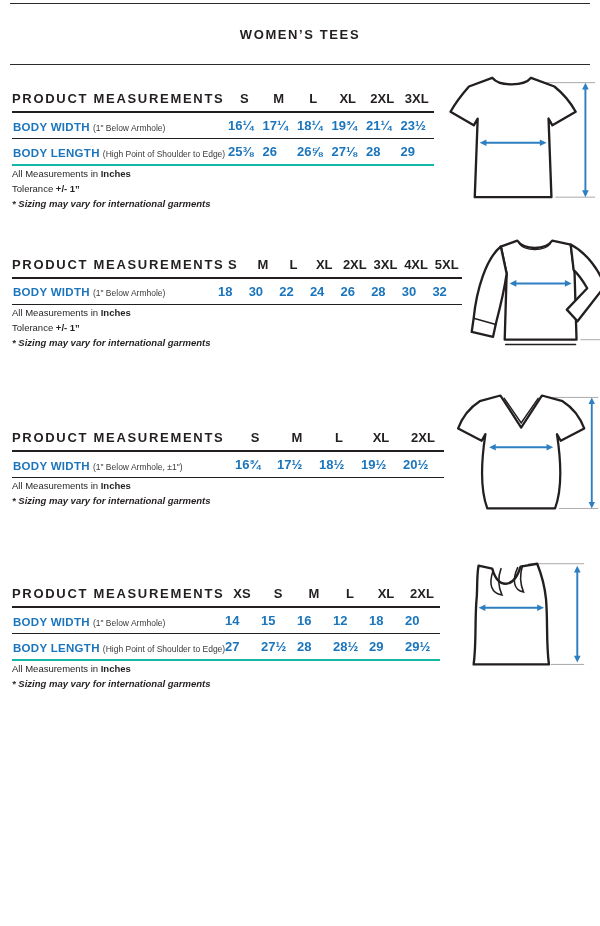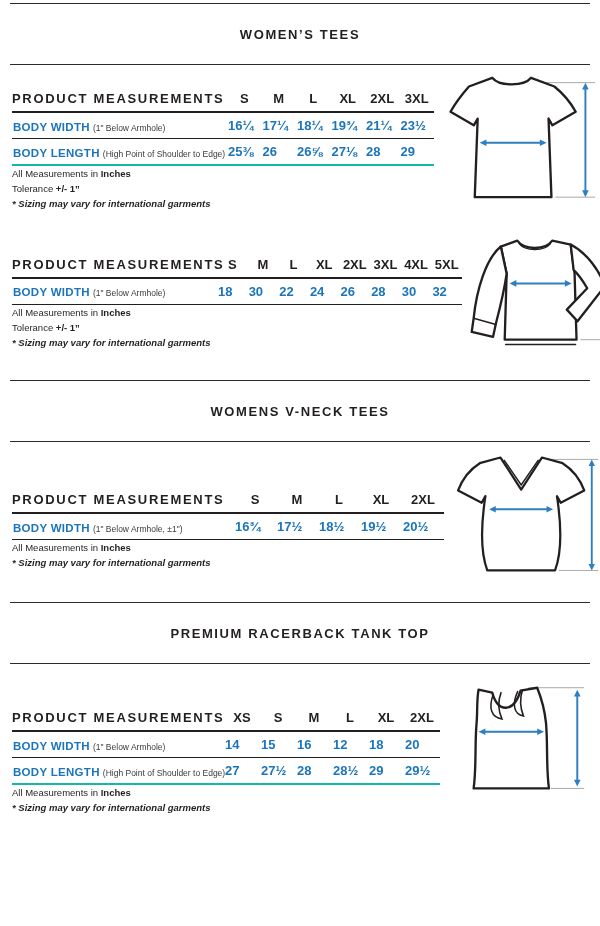--- a/index.html
+++ b/index.html
@@ -149,23 +149,20 @@
             </g>
             <g>
               <line x1="160" y1="17" x2="160" y2="107" stroke="#2e7fc2" stroke-width="2"></line>
               <polygon points="160,12 156.6,19 163.4,19" fill="#2e7fc2"></polygon>
               <polygon points="160,112 163.4,105 156.6,105" fill="#2e7fc2"></polygon>
             </g>
           </svg></div>
       </div>
     </section>
     <section class="sec">
-      <div class="sec-head">
-        <h2 class="sec-title">WOMENS V-NECK TEES</h2>
-      </div>
       <div class="sec-body" style="min-height:160px">
         <div class="tbl-col" style="padding-top:50px">
           <table class="mtbl" style="width:432px">
             <thead>
               <tr>
                 <th class="pm" style="width:222px">PRODUCT MEASUREMENTS</th>
                 <th class="size">S</th>
                 <th class="size">M</th>
                 <th class="size">L</th>
                 <th class="size">XL</th>
@@ -200,23 +197,20 @@
             </g>
             <g>
               <line x1="157" y1="15" x2="157" y2="123" stroke="#2e7fc2" stroke-width="2"></line>
               <polygon points="157,10 153.6,17 160.4,17" fill="#2e7fc2"></polygon>
               <polygon points="157,128 160.4,121 153.6,121" fill="#2e7fc2"></polygon>
             </g>
           </svg></div>
       </div>
     </section>
     <section class="sec">
-      <div class="sec-head">
-        <h2 class="sec-title">PREMIUM RACERBACK TANK TOP</h2>
-      </div>
       <div class="sec-body" style="min-height:172px">
         <div class="tbl-col" style="padding-top:46px">
           <table class="mtbl" style="width:428px">
             <thead>
               <tr>
                 <th class="pm" style="width:212px">PRODUCT MEASUREMENTS</th>
                 <th class="size">XS</th>
                 <th class="size">S</th>
                 <th class="size">M</th>
                 <th class="size">L</th>

